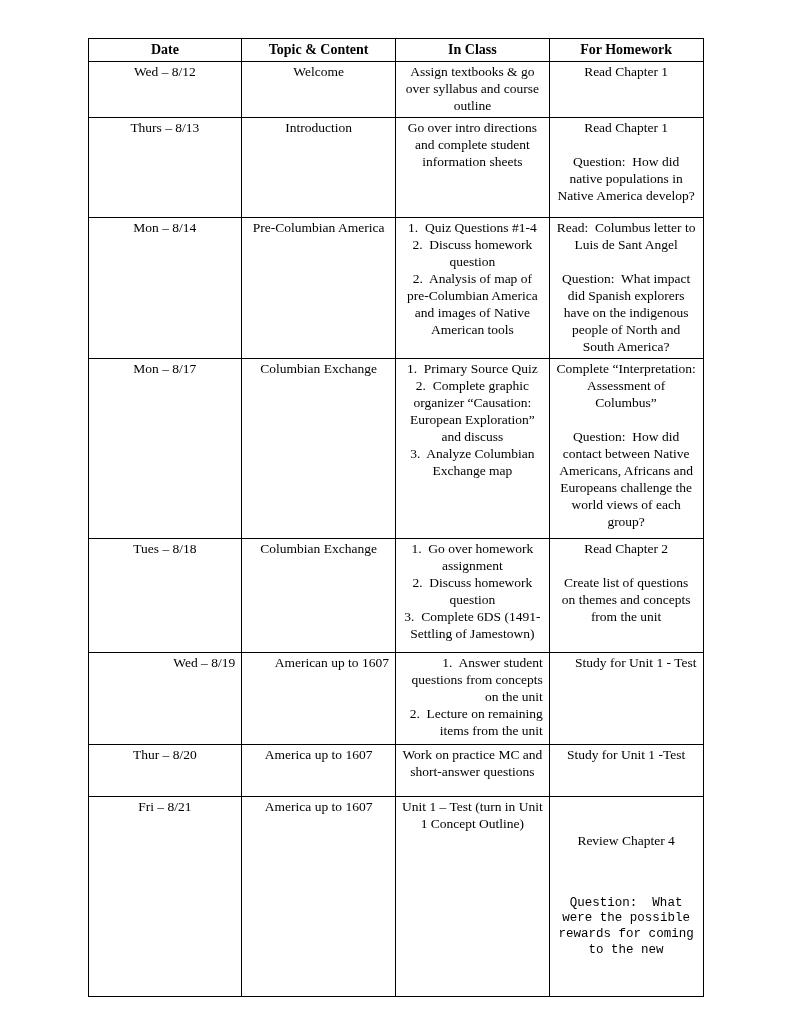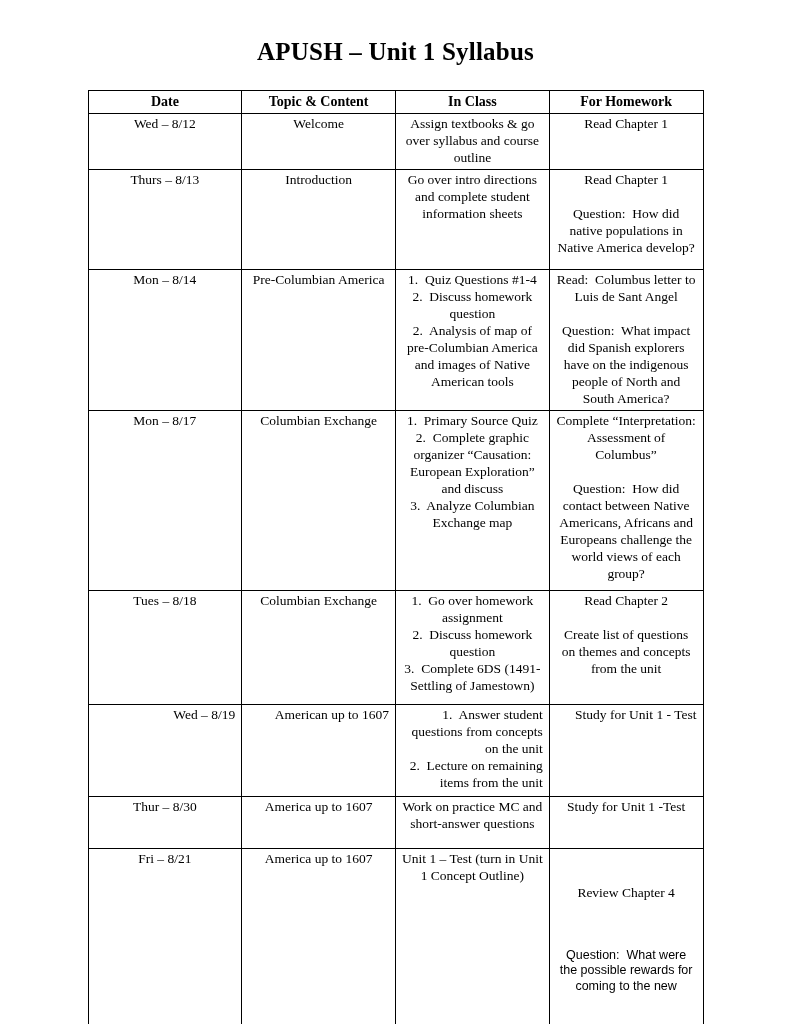--- a/index.html
+++ b/index.html
@@ -56,31 +56,30 @@
   
   tr.row-0 td { height: 50px; }
   tr.row-1 td { height: 100px; }
   tr.row-2 td { height: 128px; }
   tr.row-3 td { height: 180px; margin-top: 8px; }
   tr.row-4 td { height: 114px; }
   tr.row-5 td { height: 92px; text-align: right; }
   tr.row-6 td { height: 52px; }
   tr.row-7 td { height: 82px; }
   .note-sans {
-    font-family: Liberation Sans, sans-serif;
+    font-family: Liberation Mono, monospace;
     font-size: 12.5px;
     margin-top: 13px;
     white-space: pre-wrap;
   }
 </style>
 </head>
 <body>
 
 <div class="page">
-  <h1 class="title">APUSH – Unit 1 Syllabus</h1>
 
   <table class="syllabus">
     <colgroup>
       <col style="width:25%">
       <col style="width:25%">
       <col style="width:25%">
       <col style="width:25%">
     </colgroup>
     <thead>
       <tr>
@@ -136,21 +135,21 @@
 Create list of questions on themes and concepts from the unit</td>
       </tr>
       <tr class="row-5">
         <td>Wed – 8/19</td>
         <td>American up to 1607</td>
         <td>1.  Answer student questions from concepts on the unit
 2.  Lecture on remaining items from the unit</td>
         <td>Study for Unit 1 - Test</td>
       </tr>
       <tr class="row-6">
-        <td>Thur – 8/30</td>
+        <td>Thur – 8/20</td>
         <td>America up to 1607</td>
         <td>Work on practice MC and short-answer questions</td>
         <td>Study for Unit 1 -Test</td>
       </tr>
       <tr class="row-7">
         <td>Fri – 8/21</td>
         <td>America up to 1607</td>
         <td>Unit 1 – Test (turn in Unit 1 Concept Outline)</td>
         <td>
           <div>Review Chapter 4</div>

